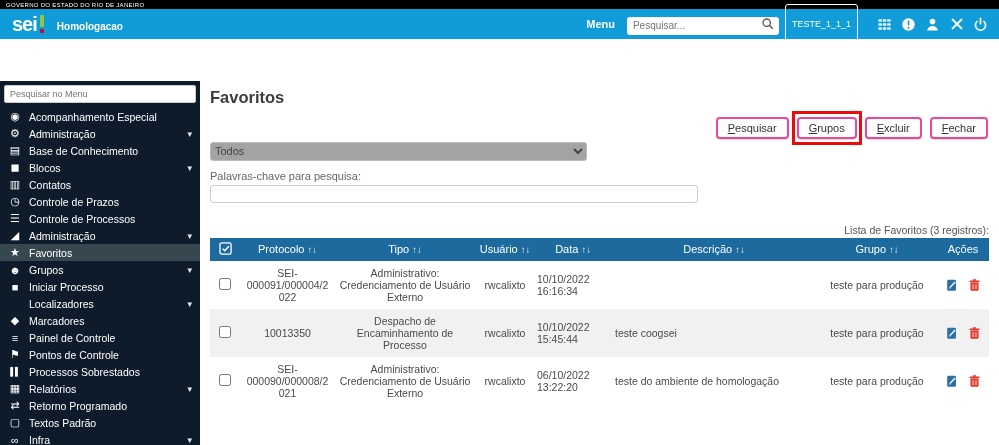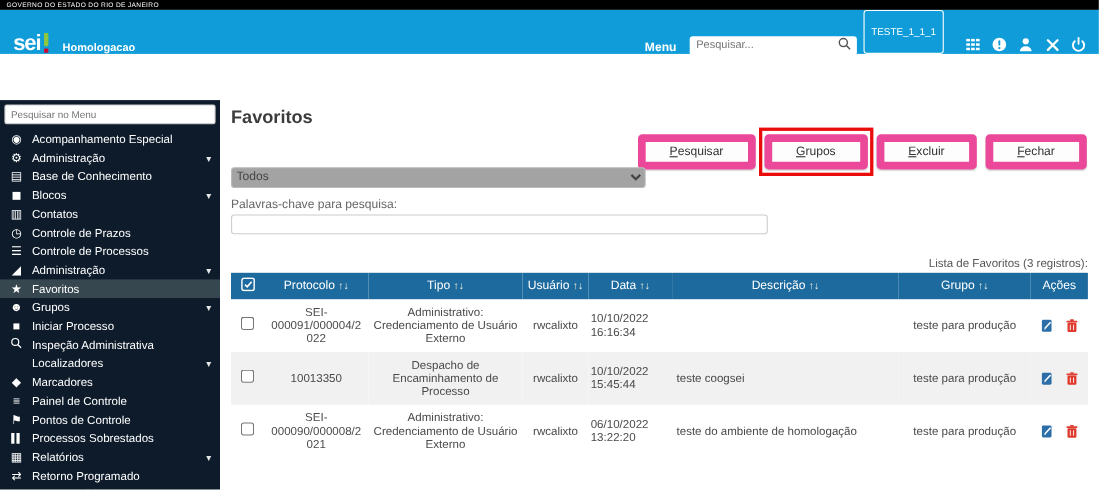--- a/index.html
+++ b/index.html
@@ -4,21 +4,21 @@
 <style>
   * { box-sizing: border-box; margin: 0; padding: 0; }
   html,body { width: 999px; height: 445px; overflow: hidden;
     font-family: "Liberation Sans", sans-serif; background: #fff; }
 
   
   .topbar { height: 9px; background: #000; color: #fff; display: flex; align-items: center;
     padding-left: 6px; font-size: 6px; letter-spacing: .3px; }
 
   
-  .header { height: 40px; background: #0f9cd8; display: flex; align-items: flex-end; padding: 0 10px; }
+  .header { height: 30px; background: #0f9cd8; display: flex; align-items: center; padding: 0 10px; }
   .logo { display: flex; align-items: flex-start; margin-left: 2px; }
   .logo-sei { color: #fff; font-weight: bold; font-size: 20px; line-height: 20px; letter-spacing: -1px; }
   .logo-excl { position: relative; width: 6px; height: 20px; margin-left: 2px; }
   .excl-bar { position: absolute; left: 1px; top: 1px; width: 4px; height: 12px; background: #8dc63f; border-radius: 1px; }
   .excl-dot { position: absolute; left: 1px; bottom: 1px; width: 4px; height: 4px; background: #cc092f; border-radius: 1px; }
   .env { color: #fff; font-size: 10px; font-weight: bold; margin-left: 12px; margin-top: 4px; }
   .hspacer { flex: 1; }
   .menu-lbl { color: #fff; font-size: 11px; font-weight: bold; margin-right: 12px; cursor: pointer; }
   .hsearch { position: relative; width: 152px; height: 18px; margin-right: 6px; }
   .hsearch input { width: 100%; height: 100%; border: none; border-radius: 3px; padding: 0 20px 0 6px; font-size: 10px;
@@ -40,22 +40,22 @@
     padding: 0 8px 0 7px; cursor: pointer; white-space: nowrap; }
   .sitem.sel { background: #37474f; }
   .sicon { width: 16px; min-width: 16px; text-align: center; font-size: 11px; margin-right: 6px; color: #fff; }
   .sicon.small { font-size: 8px; letter-spacing: -1px; }
   .schev { margin-left: auto; font-size: 9px; color: #e8e8e8; }
 
   
   .main { flex: 1; background: #fff; padding: 7px 14px 0 10px; }
   .page-title { font-size: 16.5px; font-weight: bold; color: #3c3c3c; }
   .btnrow { display: flex; justify-content: flex-end; align-items: center; gap: 8px; margin: 8px 1px 0 0; height: 26px; }
-  .btn { background: #fdfdfd; border: 7px solid #ec4899; border-radius: 4px; color: #333; font-size: 11px;
-    padding: 3px 22px; font-family: "Liberation Sans", sans-serif; cursor: pointer; box-shadow: 0 1px 1px rgba(0,0,0,.15); }
+  .btn { background: #fdfdfd; border: 2px solid #ec4899; border-radius: 4px; color: #333; font-size: 11px;
+    padding: 3px 10px; font-family: "Liberation Sans", sans-serif; cursor: pointer; box-shadow: 0 1px 1px rgba(0,0,0,.15); }
   .btn::first-letter { text-decoration: underline; }
   .hl-wrap { position: relative; display: inline-block; }
   .hl-frame { position: absolute; left: -5px; right: -5px; top: -6px; bottom: -6px; border: 3px solid #ea0b0b; pointer-events: none; }
 
   .form-lbl { display: block; font-size: 11px; color: #666; margin-top: 9px; margin-bottom: 2px; }
   .form-lbl.ak::first-letter { text-decoration: underline; }
   .grp-select { width: 377px; height: 19px; font-size: 11px; color: #444; border: 1px solid #bbb; border-radius: 3px;
     font-family: Liberation Sans, sans-serif; background: #a3a3a3; }
   .kw-input { width: 488px; height: 18px; border: 1px solid #ccc; border-radius: 3px; font-size: 11px; padding: 0 5px;
     font-family: "Liberation Sans", sans-serif; color: #444; }
@@ -186,29 +186,20 @@
       <span class="slabel">Favoritos</span>
     </div>
     <div class="sitem">
       <span class="sicon">☻</span>
       <span class="slabel">Grupos</span>
       <span class="schev">▾</span>
     </div>
     <div class="sitem">
       <span class="sicon">■</span>
       <span class="slabel">Iniciar Processo</span>
-    </div>
-    <div class="sitem">
-      <span class="sicon">
-        <svg width="12" height="12" viewBox="0 0 16 16">
-          <circle cx="6.5" cy="6.5" r="4.2" fill="none" stroke="#fff" stroke-width="1.5"></circle>
-          <line x1="9.8" y1="9.8" x2="13.5" y2="13.5" stroke="#fff" stroke-width="1.6"></line>
-        </svg>
-      </span>
-      <span class="slabel">Inspeção Administrativa</span>
     </div>
     <div class="sitem">
       <span class="sicon"></span>
       <span class="slabel">Localizadores</span>
       <span class="schev">▾</span>
     </div>
     <div class="sitem">
       <span class="sicon">◆</span>
       <span class="slabel">Marcadores</span>
     </div>

